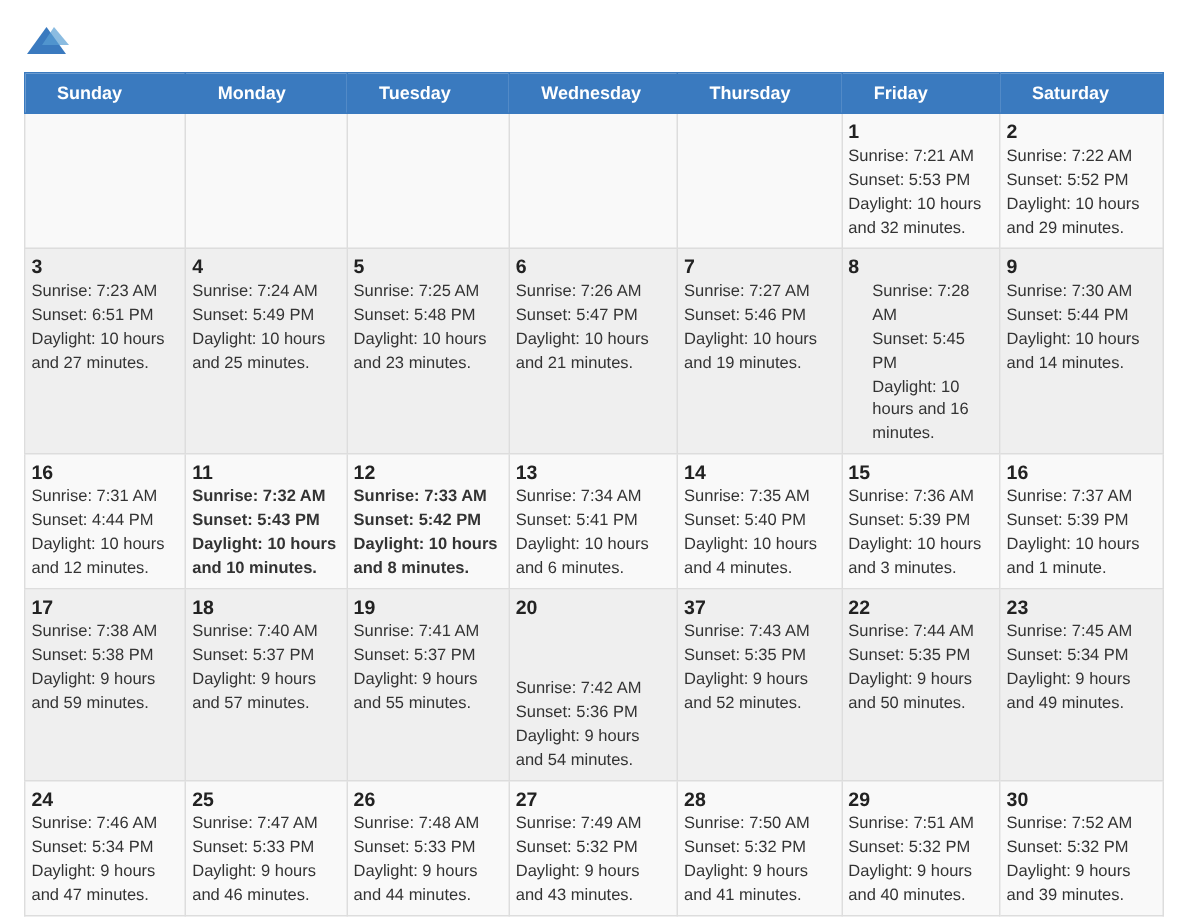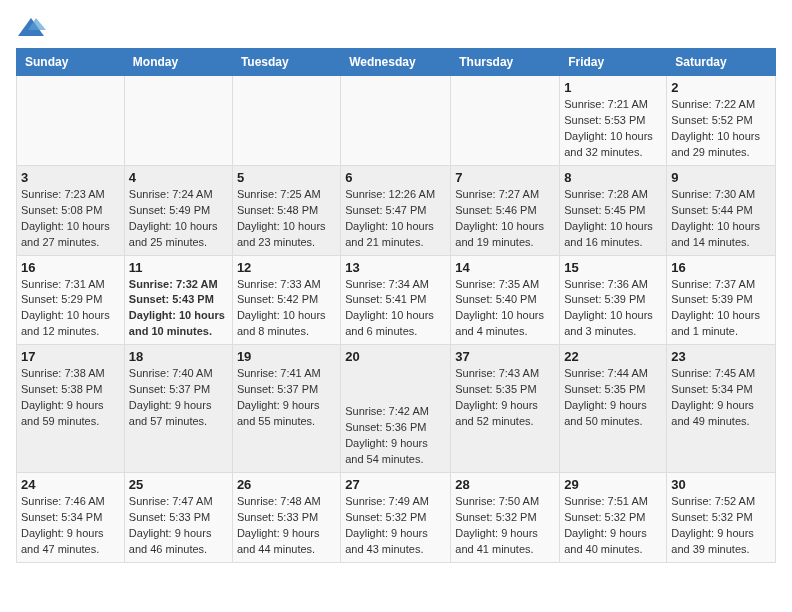--- a/index.html
+++ b/index.html
@@ -50,21 +50,21 @@
     }
     .calendar-table {
       width: 100%;
       border-collapse: collapse;
       margin-top: 8px;
       font-size: 11px;
     }
     .calendar-table thead tr th {
       background-color: #3a7abf;
       color: #fff;
-      padding: 6px 8px;
+      padding: 6px 21px;
       text-align: left;
       font-size: 12px;
       border: 1px solid #3a7abf;
     }
     .calendar-table tbody tr td {
       border: 1px solid #ddd;
       vertical-align: top;
       padding: 4px 4px 4px 4px;
       min-height: 70px;
       height: 80px;
@@ -140,76 +140,76 @@
           <span class="day-number">2</span>
           <div class="day-info" style="white-space: pre-line;">Sunrise: 7:22 AM
 Sunset: 5:52 PM
 Daylight: 10 hours and 29 minutes.</div>
         </td>
       </tr>
       <tr>
         <td>
           <span class="day-number">3</span>
           <div class="day-info" style="white-space: pre-line;">Sunrise: 7:23 AM
-Sunset: 5:08 PM
+Sunset: 6:51 PM
 Daylight: 10 hours and 27 minutes.</div>
         </td>
         <td>
           <span class="day-number">4</span>
           <div class="day-info" style="white-space: pre-line;">Sunrise: 7:24 AM
 Sunset: 5:49 PM
 Daylight: 10 hours and 25 minutes.</div>
         </td>
         <td>
           <span class="day-number">5</span>
           <div class="day-info" style="white-space: pre-line;">Sunrise: 7:25 AM
 Sunset: 5:48 PM
 Daylight: 10 hours and 23 minutes.</div>
         </td>
         <td>
           <span class="day-number">6</span>
-          <div class="day-info" style="white-space: pre-line;">Sunrise: 12:26 AM
+          <div class="day-info" style="white-space: pre-line;">Sunrise: 7:26 AM
 Sunset: 5:47 PM
 Daylight: 10 hours and 21 minutes.</div>
         </td>
         <td>
           <span class="day-number">7</span>
           <div class="day-info" style="white-space: pre-line;">Sunrise: 7:27 AM
 Sunset: 5:46 PM
 Daylight: 10 hours and 19 minutes.</div>
         </td>
         <td>
           <span class="day-number">8</span>
-          <div class="day-info" style="white-space: pre-line;">Sunrise: 7:28 AM
+          <div class="day-info" style="white-space: pre-line; margin-left: 16px;">Sunrise: 7:28 AM
 Sunset: 5:45 PM
 Daylight: 10 hours and 16 minutes.</div>
         </td>
         <td>
           <span class="day-number">9</span>
           <div class="day-info" style="white-space: pre-line;">Sunrise: 7:30 AM
 Sunset: 5:44 PM
 Daylight: 10 hours and 14 minutes.</div>
         </td>
       </tr>
       <tr>
         <td>
           <span class="day-number">16</span>
           <div class="day-info" style="white-space: pre-line;">Sunrise: 7:31 AM
-Sunset: 5:29 PM
+Sunset: 4:44 PM
 Daylight: 10 hours and 12 minutes.</div>
         </td>
         <td>
           <span class="day-number">11</span>
           <div class="day-info" style="white-space: pre-line; font-weight: bold;">Sunrise: 7:32 AM
 Sunset: 5:43 PM
 Daylight: 10 hours and 10 minutes.</div>
         </td>
         <td>
           <span class="day-number">12</span>
-          <div class="day-info" style="white-space: pre-line;">Sunrise: 7:33 AM
+          <div class="day-info" style="white-space: pre-line; font-weight: bold;">Sunrise: 7:33 AM
 Sunset: 5:42 PM
 Daylight: 10 hours and 8 minutes.</div>
         </td>
         <td>
           <span class="day-number">13</span>
           <div class="day-info" style="white-space: pre-line;">Sunrise: 7:34 AM
 Sunset: 5:41 PM
 Daylight: 10 hours and 6 minutes.</div>
         </td>
         <td>

